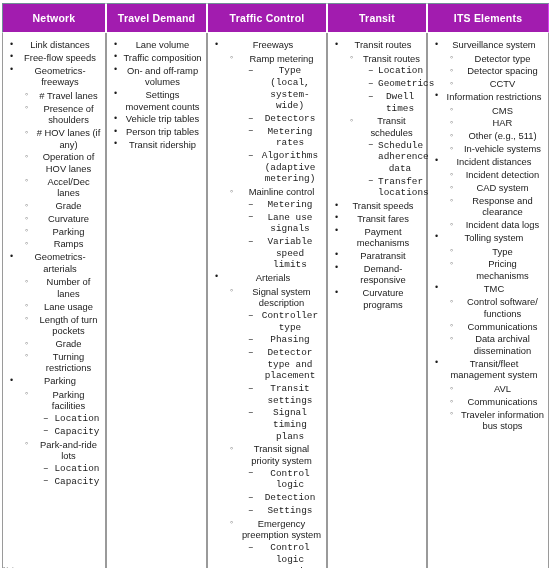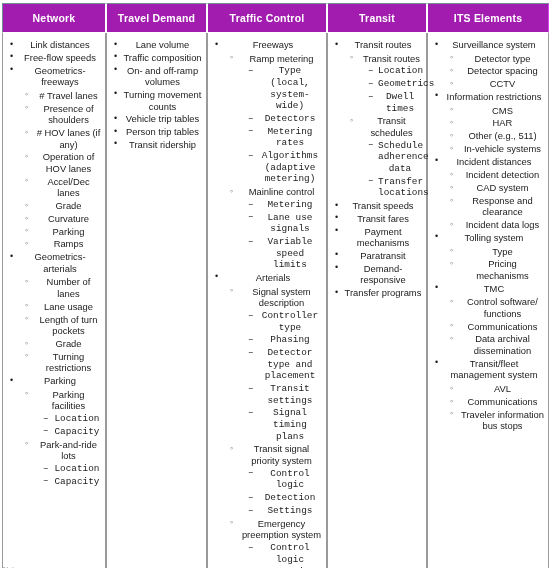--- a/index.html
+++ b/index.html
@@ -200,21 +200,21 @@
                       <li><span class="bul"></span><span class="txt">Capacity</span></li>
                     </ul></li>
                 </ul></li>
             </ul>
           </td>
         <td>
             <ul class="lvl1">
               <li><span class="bul"></span><span class="txt">Lane volume</span></li>
               <li><span class="bul"></span><span class="txt">Traffic composition</span></li>
               <li><span class="bul"></span><span class="txt">On- and off-ramp volumes</span></li>
-              <li><span class="bul"></span><span class="txt">Turning movement counts</span></li>
+              <li><span class="bul"></span><span class="txt">Settings movement counts</span></li>
               <li><span class="bul"></span><span class="txt">Vehicle trip tables</span></li>
               <li><span class="bul"></span><span class="txt">Person trip tables</span></li>
               <li><span class="bul"></span><span class="txt">Transit ridership</span></li>
             </ul>
           </td>
         <td>
             <ul class="lvl1">
               <li><span class="bul"></span><span class="txt">Freeways</span><ul class="lvl2">
                   <li><span class="bul"></span><span class="txt">Ramp metering</span><ul class="lvl3">
                       <li><span class="bul"></span><span class="txt">Type (local, system-wide)</span></li>
@@ -260,21 +260,21 @@
                   <li><span class="bul"></span><span class="txt">Transit schedules</span><ul class="lvl3">
                       <li><span class="bul"></span><span class="txt">Schedule adherence data</span></li>
                       <li><span class="bul"></span><span class="txt">Transfer locations</span></li>
                     </ul></li>
                 </ul></li>
               <li><span class="bul"></span><span class="txt">Transit speeds</span></li>
               <li><span class="bul"></span><span class="txt">Transit fares</span></li>
               <li><span class="bul"></span><span class="txt">Payment mechanisms</span></li>
               <li><span class="bul"></span><span class="txt">Paratransit</span></li>
               <li><span class="bul"></span><span class="txt">Demand-responsive</span></li>
-              <li><span class="bul"></span><span class="txt">Transfer programs</span></li>
+              <li><span class="bul"></span><span class="txt">Curvature programs</span></li>
             </ul>
           </td>
         <td>
             <ul class="lvl1">
               <li><span class="bul"></span><span class="txt">Surveillance system</span><ul class="lvl2">
                   <li><span class="bul"></span><span class="txt">Detector type</span></li>
                   <li><span class="bul"></span><span class="txt">Detector spacing</span></li>
                   <li><span class="bul"></span><span class="txt">CCTV</span></li>
                 </ul></li>
               <li><span class="bul"></span><span class="txt">Information restrictions</span><ul class="lvl2">

